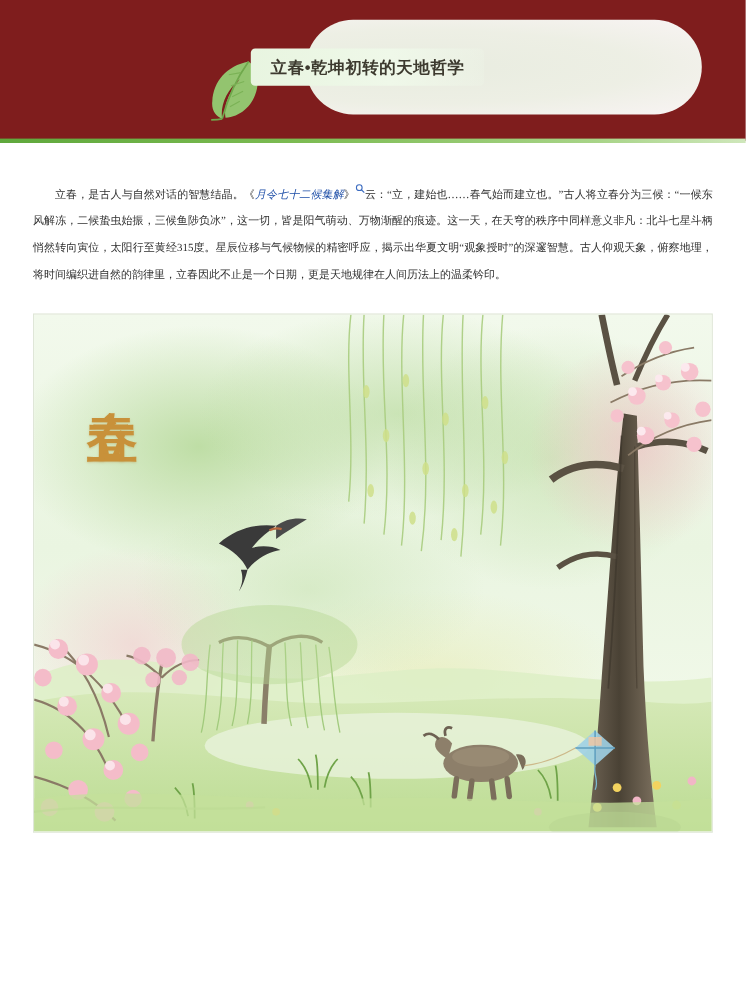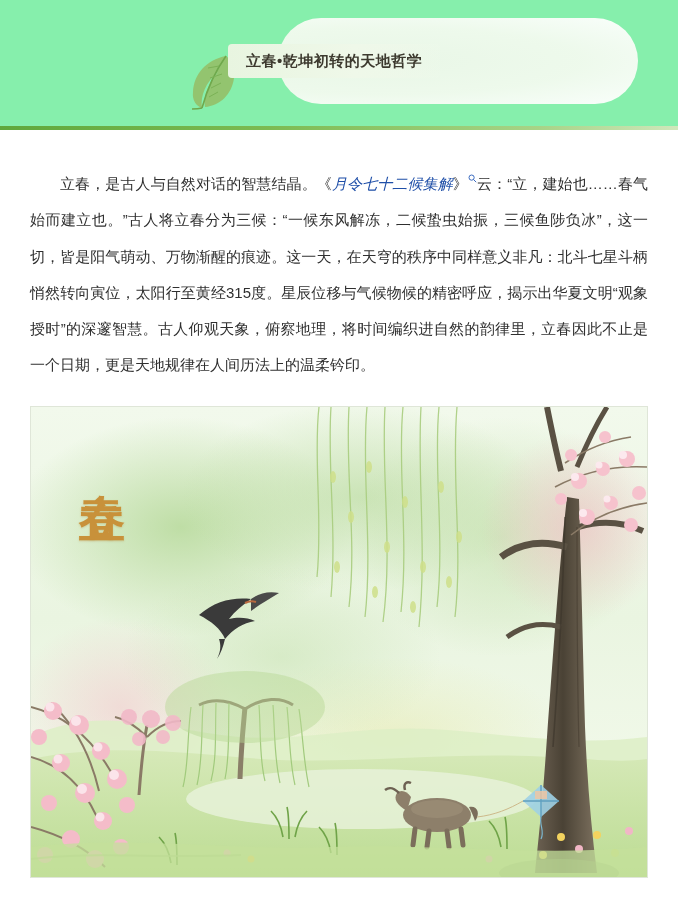--- a/index.html
+++ b/index.html
@@ -18,21 +18,21 @@
     width: 678px;
     height: 915px;
     background: #ffffff;
     box-sizing: border-box;
   }
 
   
   .header {
     position: relative;
     height: 128px;
-    background: #86efac;
+    background: #7f1d1d;
   }
   .header-blob {
     position: absolute;
     right: 40px;
     top: 18px;
     width: 360px;
     height: 86px;
     background: radial-gradient(ellipse at 30% 50%, #eef7ea 0%, #f3faef 55%, #ffffff 100%);
     border-radius: 50px;
     opacity: 0.95;
@@ -73,26 +73,26 @@
 
   
   .content {
     position: absolute;
     left: 0;
     top: 130px;
     width: 678px;
   }
   .article {
     margin: 36px 30px 0 30px;
-    font-size: 15px;
+    font-size: 10px;
     line-height: 2.42;
     color: #2f2f2f;
     text-align: justify;
     text-indent: 2em;
-    font-family: Liberation Sans, sans-serif;
+    font-family: Liberation Serif, serif;
   }
   .article .book {
     font-style: italic;
     color: #1f4fa8;
   }
   .sup-mark {
     display: inline-block;
     position: relative;
     width: 9px;
     height: 9px;

